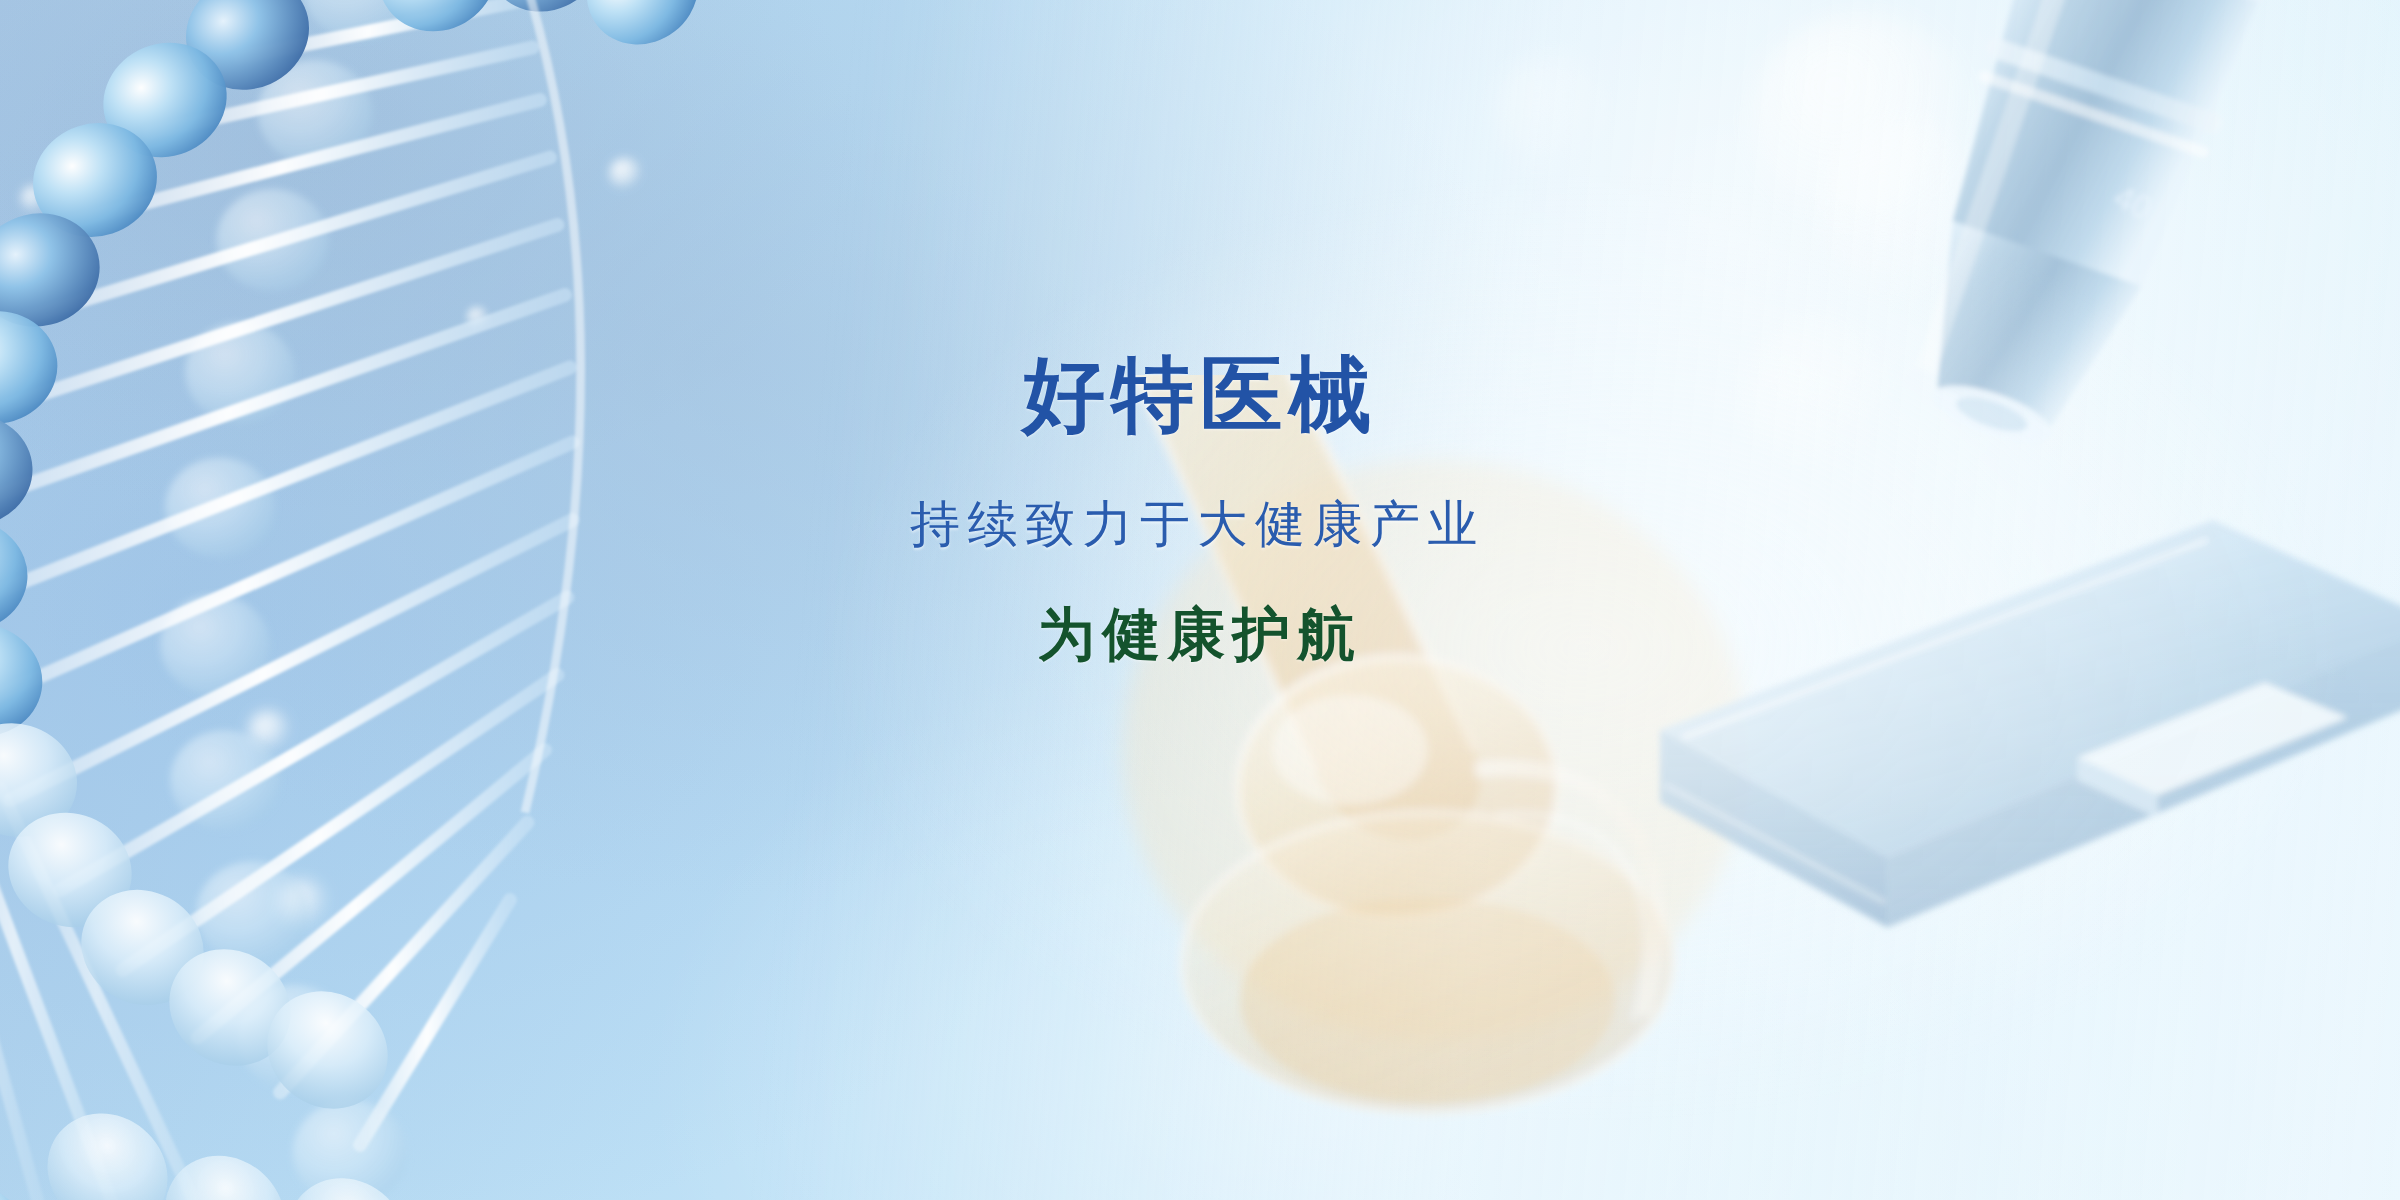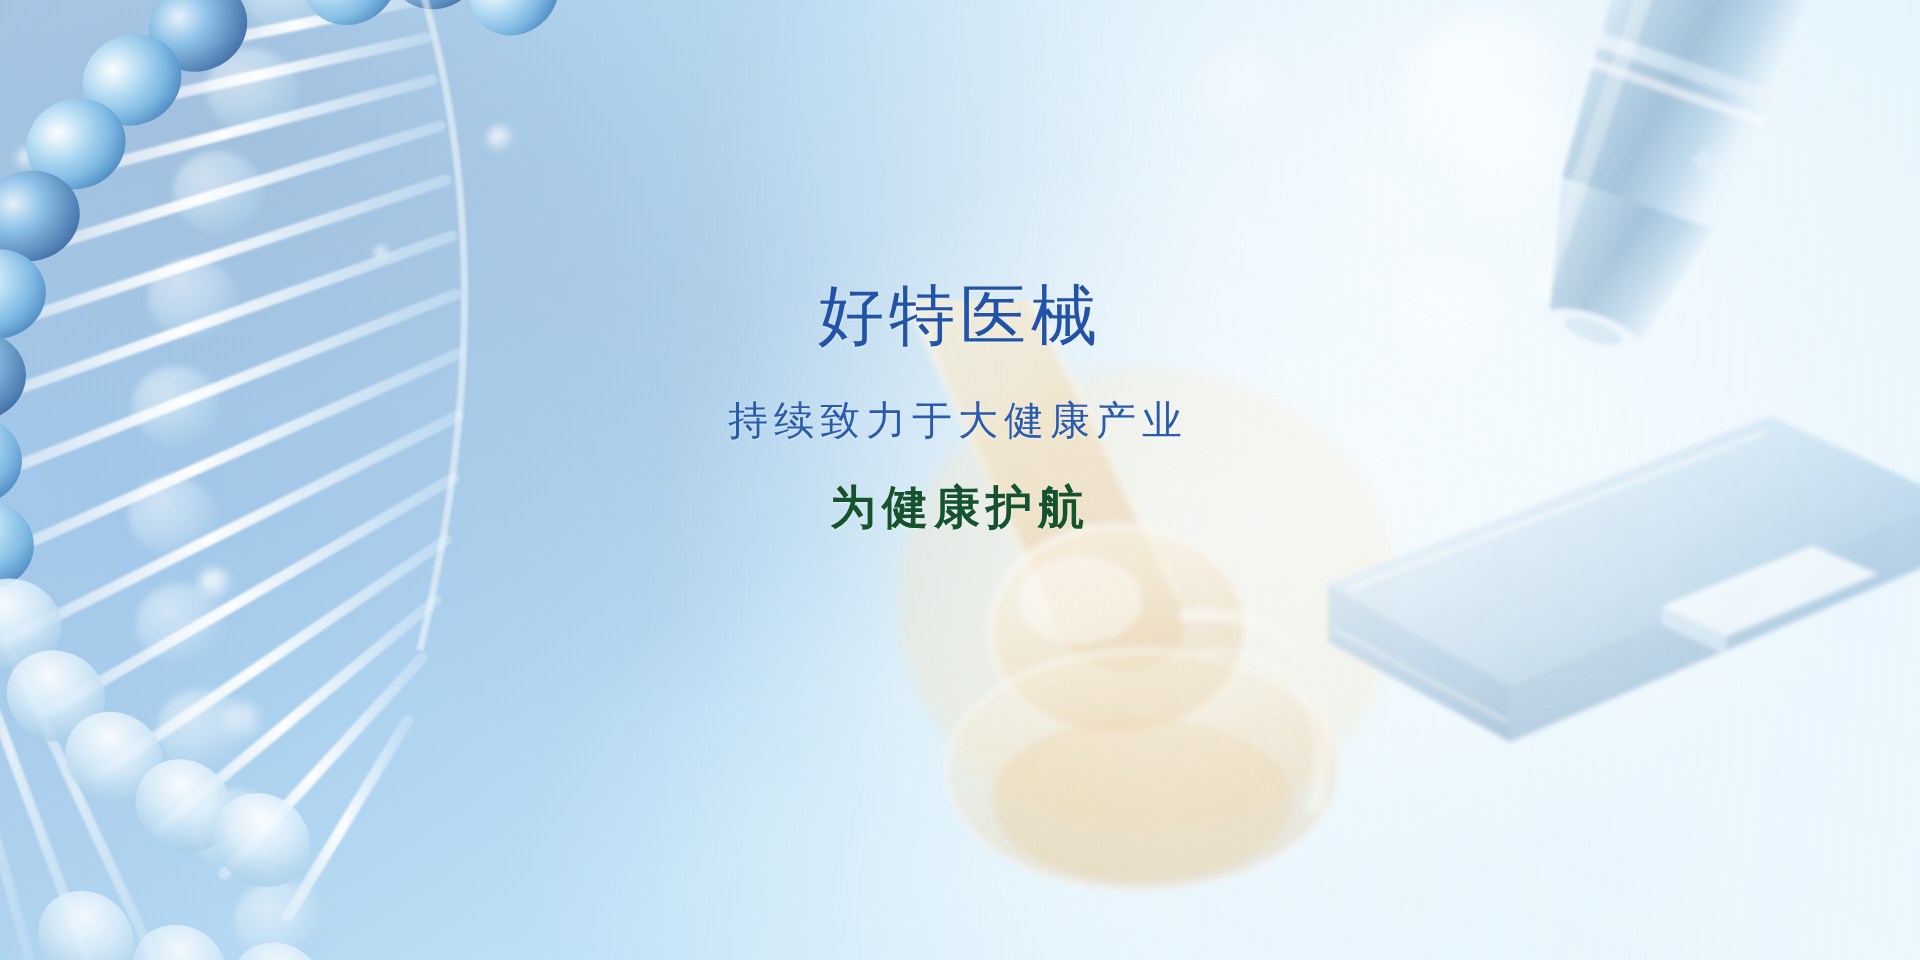--- a/index.html
+++ b/index.html
@@ -106,21 +106,21 @@
   .copy {
     position: absolute;
     left: 0;
     right: 0;
     top: 282px;
     text-align: center;
     z-index: 40;
   }
   .headline {
     font-size: 66px;
-    font-weight: 400;
+    font-weight: 700;
     letter-spacing: 5px;
     line-height: 1;
     color: #2253a6;
     margin: 0;
     text-shadow: 0 1px 2px rgba(255,255,255,0.55);
   }
   .subline {
     font-size: 40px;
     font-weight: 400;
     letter-spacing: 6px;

